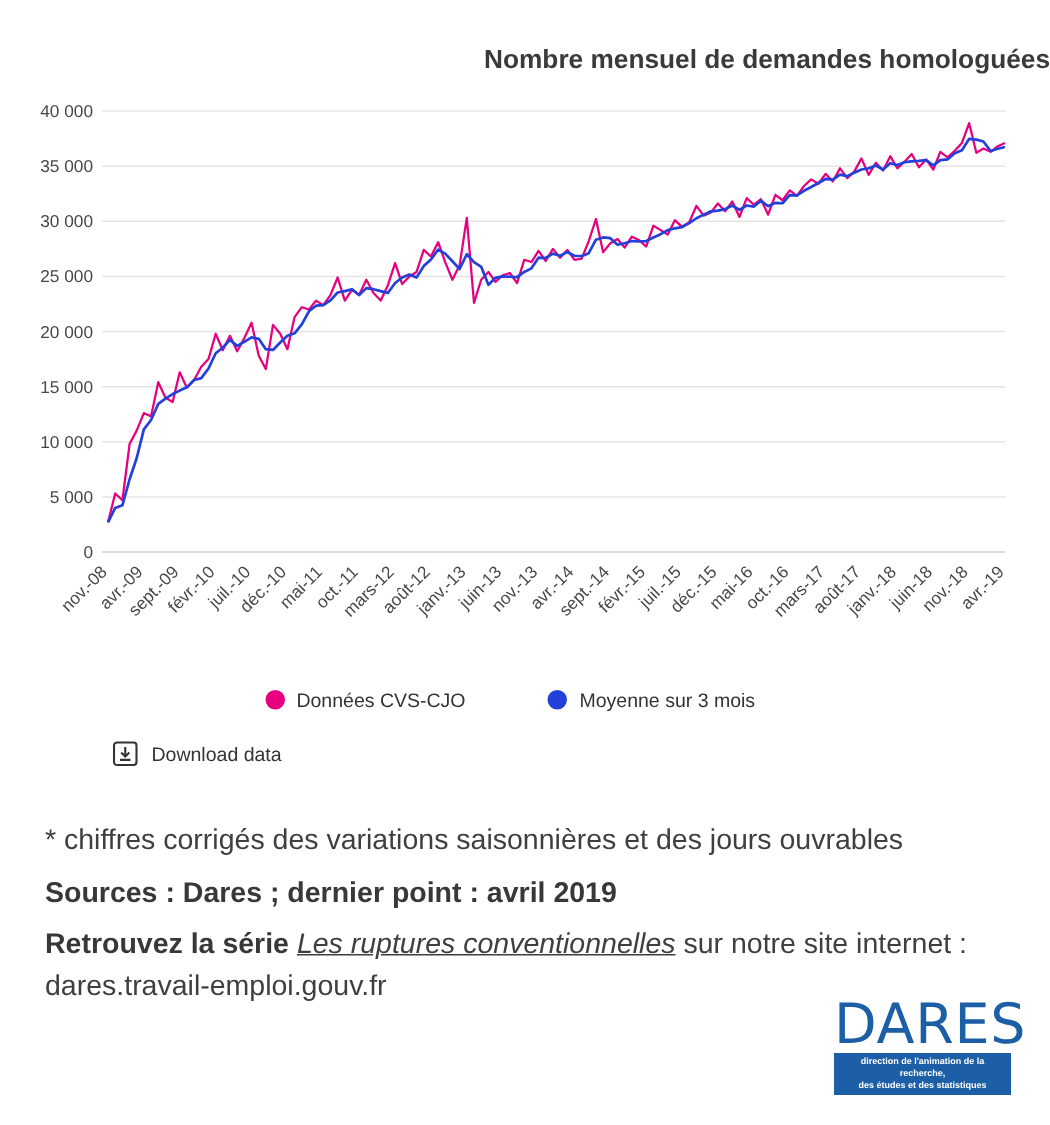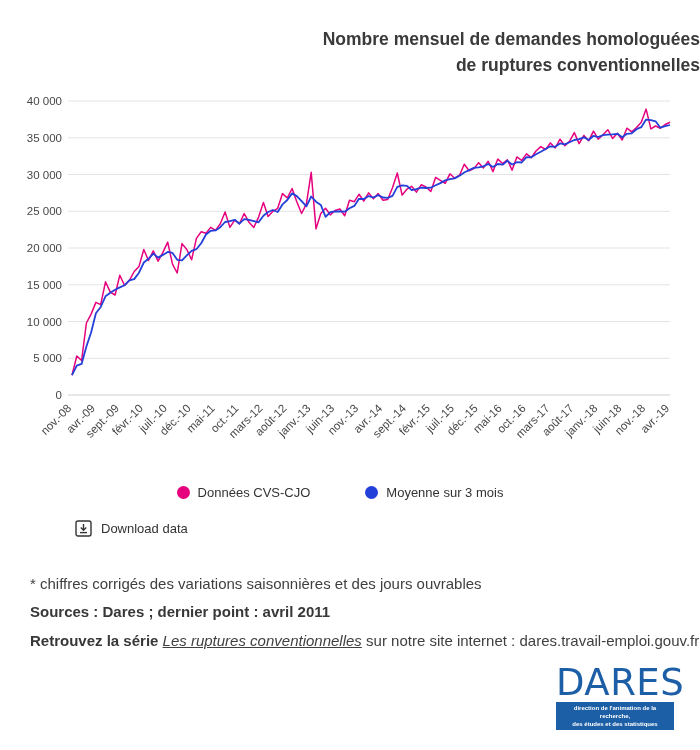--- a/index.html
+++ b/index.html
@@ -17,42 +17,41 @@
   .legend{
     display:flex;justify-content:center;align-items:center;gap:55px;
     margin-top:-4px;width:680px;
   }
   .legend-item{display:flex;align-items:center;gap:8px;font-size:13px;color:#333;cursor:pointer}
   .dot{width:13px;height:13px;border-radius:50%;flex:0 0 auto}
   .download{
     display:flex;align-items:center;gap:9px;
     margin:20px 0 0 30px;font-size:13px;color:#333;cursor:pointer;width:fit-content;padding-left:45px;
   }
-  .footnotes{margin:36px 0 0 30px;font-size:15px;color:#3f3f3f;line-height:1.45}
+  .footnotes{margin:36px 0 0 30px;font-size:19px;color:#3f3f3f;line-height:1.45}
   .footnotes p{margin:0 0 7px 0}
   .bold{font-weight:700;color:#383838}
   a.link{color:#3f3f3f;cursor:pointer}
   em.series{font-style:italic;text-decoration:underline;font-weight:400;cursor:pointer}
   strong{color:#383838}
   .logo{position:absolute;right:26px;bottom:20px;text-align:center;width:118px}
   .logo-text{
     font-size:37px;line-height:1;letter-spacing:0.5px;font-weight:500;
     font-family:"DejaVu Sans",sans-serif;
   }
   .logo-strip{
     color:#ffffff;font-size:6px;line-height:1.35;padding:2px 2px;margin-top:1px;
     font-weight:700;
   }
 </style>
 </head>
 <body>
 
 <h1 class="title">
   <span>Nombre mensuel de demandes homologuées</span><br>
-  <span>de ruptures conventionnelles</span>
 </h1>
 
 <div class="chart-wrap">
   <svg width="680" height="398" viewBox="0 0 680 398">
       <line x1="58" x2="660" y1="308.0" y2="308.0" stroke="#cfcfcf" stroke-width="1"></line>
       <text class="ytick" x="52" y="312.0" text-anchor="end">0</text>
       <line x1="58" x2="660" y1="271.3" y2="271.3" stroke="#e4e4e4" stroke-width="1"></line>
       <text class="ytick" x="52" y="275.3" text-anchor="end">5 000</text>
       <line x1="58" x2="660" y1="234.5" y2="234.5" stroke="#e4e4e4" stroke-width="1"></line>
       <text class="ytick" x="52" y="238.5" text-anchor="end">10 000</text>
@@ -115,21 +114,21 @@
     <rect x="1" y="1" width="15" height="15" rx="2"></rect>
     <line x1="8.5" y1="4" x2="8.5" y2="10"></line>
     <polyline points="5.8,7.6 8.5,10.3 11.2,7.6" fill="none"></polyline>
     <line x1="5" y1="12.6" x2="12" y2="12.6"></line>
   </svg>
   <span>Download data</span>
 </div>
 
 <div class="footnotes">
   <p>* chiffres corrigés des variations saisonnières et des jours ouvrables</p>
-  <p class="bold">Sources : Dares ; dernier point : avril 2011</p>
+  <p class="bold">Sources : Dares ; dernier point : avril 2019</p>
   <p>
     <strong>Retrouvez la série</strong>
     <em class="series">Les ruptures conventionnelles</em>
     <span>sur notre site internet :</span>
     <a class="link">dares.travail-emploi.gouv.fr</a>
   </p>
 </div>
 
 <div class="logo">
   <div class="logo-text" style="color: rgb(29, 95, 166);">DARES</div>

